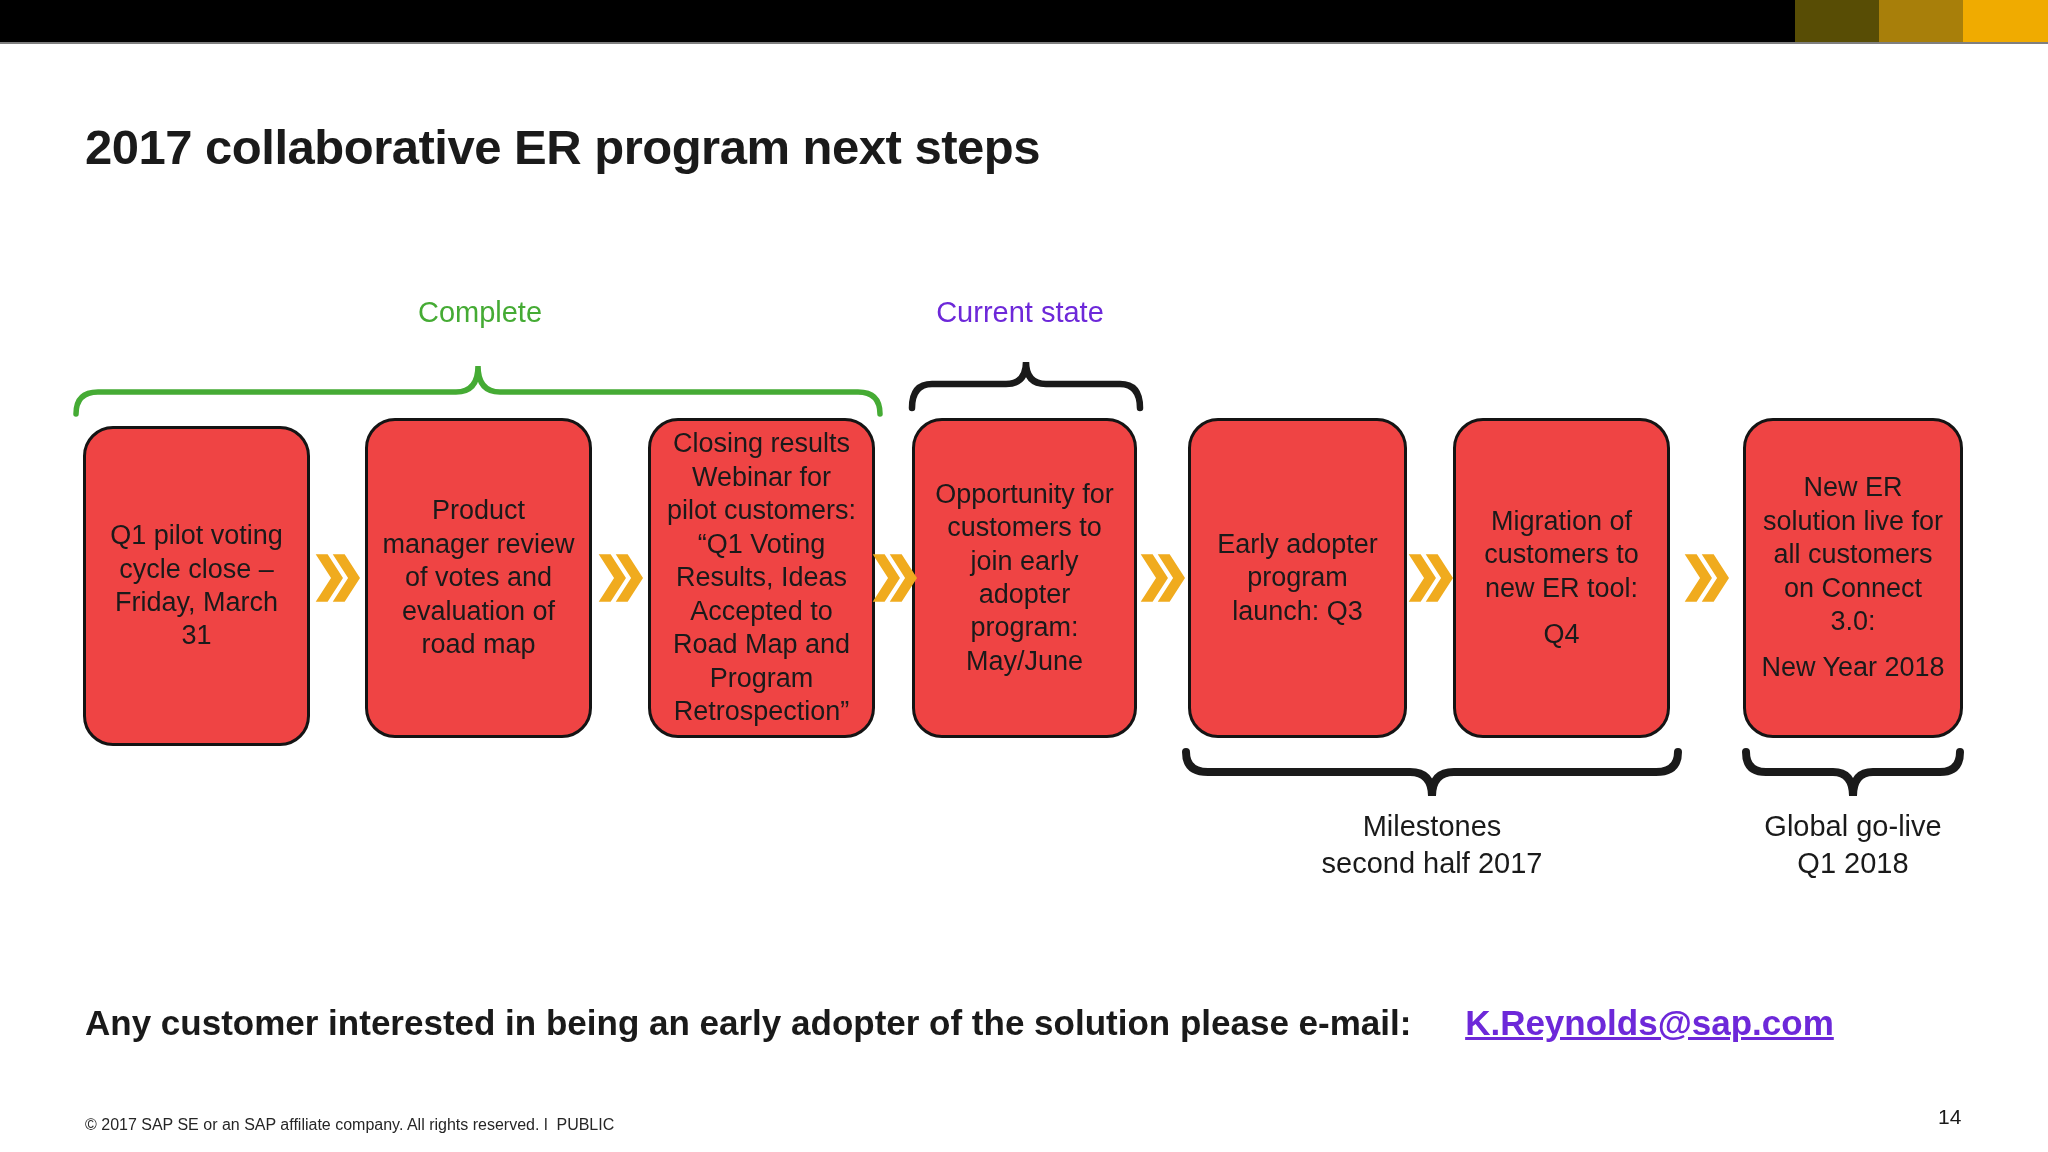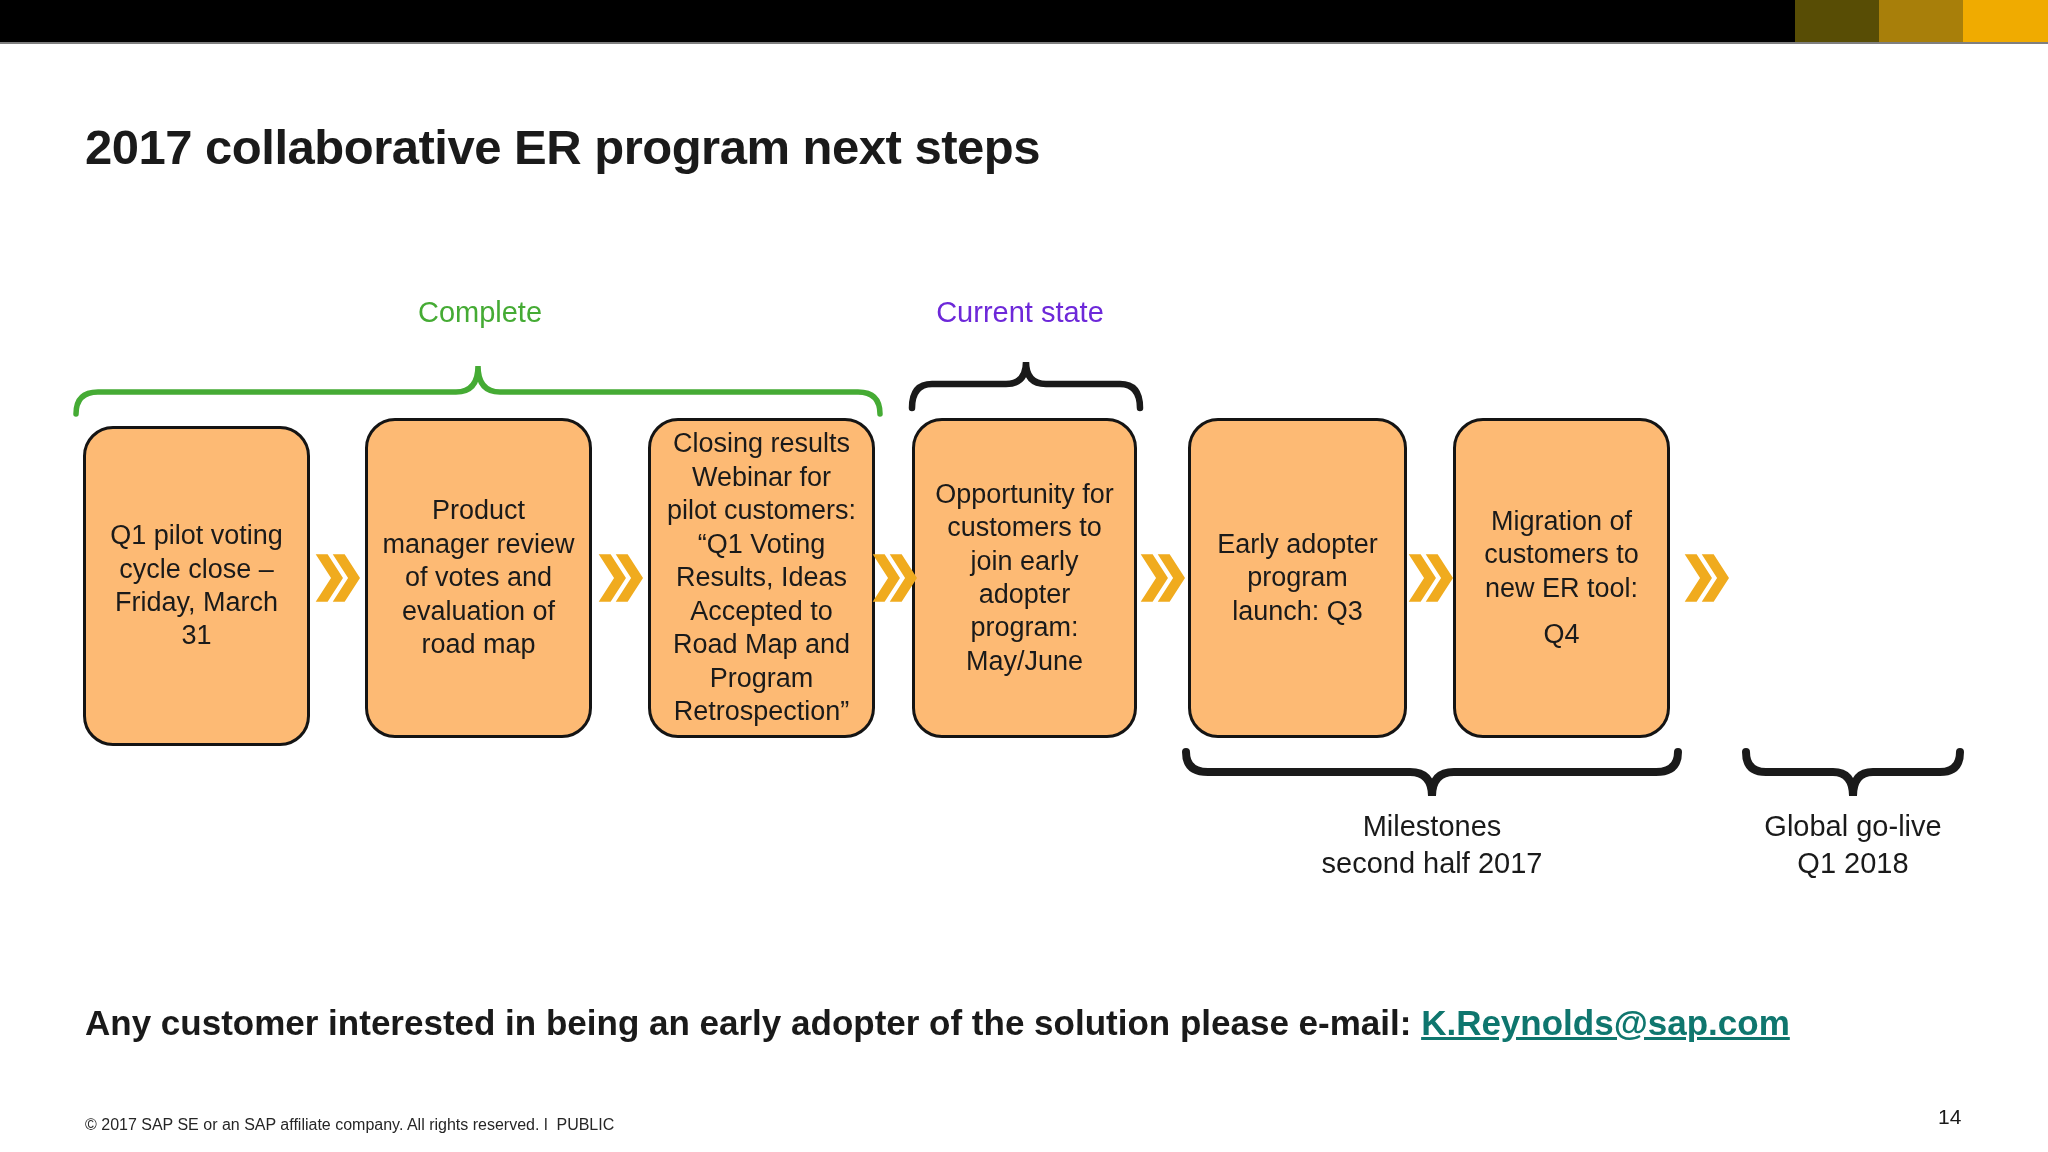--- a/index.html
+++ b/index.html
@@ -14,21 +14,21 @@
   
   .title{position:absolute;left:85px;top:86px;font-size:49px;font-weight:bold;letter-spacing:-0.5px;}
   
   .brace-label{position:absolute;font-size:29px;transform:translateX(-50%);white-space:nowrap;text-align:center;line-height:1.28;}
   .complete-label{left:480px;top:294px;color:#45ab34;}
   .current-label{left:1020px;top:294px;color:#6d28d9;}
   .milestones-label{left:1432px;top:808px;}
   .golive-label{left:1853px;top:808px;}
   
   .box{position:absolute;top:418px;height:320px;border:3px solid #141414;border-radius:30px;
-       background:#fdba74;box-sizing:border-box;display:flex;flex-direction:column;
+       background:#ef4444;box-sizing:border-box;display:flex;flex-direction:column;
        align-items:center;justify-content:center;text-align:center;
        font-size:27px;line-height:1.24;padding:10px 14px;}
   .box p{margin:0;}
   .box p + p{margin-top:13px;}
   .b1{left:83px;width:227px;margin-top:8px;}
   .b2{left:365px;width:227px;}
   .b3{left:648px;width:227px;}
   .b4{left:912px;width:225px;}
   .b5{left:1188px;width:219px;text-align:center;}
   .b6{left:1453px;width:217px;}
@@ -87,20 +87,24 @@
   <div class="box b4">
     <p>Opportunity for customers to join early adopter program: May/June</p>
   </div>
   <div class="box b5">
     <p>Early adopter program launch: Q3</p>
   </div>
   <div class="box b6">
     <p>Migration of customers to new ER tool:</p>
     <p>Q4</p>
   </div>
+  <div class="box b7">
+    <p>New ER solution live for all customers on Connect 3.0:</p>
+    <p>New Year 2018</p>
+  </div>
 
   <svg class="chev" style="left:314px" viewBox="0 0 54 56">
     <path fill="#f0ab1e" d="M2,0 L16,0 L34,28 L16,56 L2,56 L20,28 Z"></path>
     <path fill="#f0ab1e" d="M22,0 L36,0 L54,28 L36,56 L22,56 L40,28 Z"></path>
   </svg>
   <svg class="chev" style="left:597px" viewBox="0 0 54 56">
     <path fill="#f0ab1e" d="M2,0 L16,0 L34,28 L16,56 L2,56 L20,28 Z"></path>
     <path fill="#f0ab1e" d="M22,0 L36,0 L54,28 L36,56 L22,56 L40,28 Z"></path>
   </svg>
   <svg class="chev" style="left:871px" viewBox="0 0 54 56">
@@ -114,21 +118,21 @@
   <svg class="chev" style="left:1407px" viewBox="0 0 54 56">
     <path fill="#f0ab1e" d="M2,0 L16,0 L34,28 L16,56 L2,56 L20,28 Z"></path>
     <path fill="#f0ab1e" d="M22,0 L36,0 L54,28 L36,56 L22,56 L40,28 Z"></path>
   </svg>
   <svg class="chev" style="left:1683px" viewBox="0 0 54 56">
     <path fill="#f0ab1e" d="M2,0 L16,0 L34,28 L16,56 L2,56 L20,28 Z"></path>
     <path fill="#f0ab1e" d="M22,0 L36,0 L54,28 L36,56 L22,56 L40,28 Z"></path>
   </svg>
 
   <div class="cta">
-    <span>Any customer interested in being an early adopter of the solution please e-mail: </span><a style="color:#0f766e;">K.Reynolds@sap.com</a>
+    <span>Any customer interested in being an early adopter of the solution please e-mail: </span><a style="color:#6d28d9;margin-left:44px;">K.Reynolds@sap.com</a>
   </div>
 
   <div class="legal">
     <span>© 2017 SAP SE or an SAP affiliate company. All rights reserved. ǀ</span>
     <span class="classif">PUBLIC</span>
   </div>
 
   <div class="pagenum">14</div>
 
 </div>

